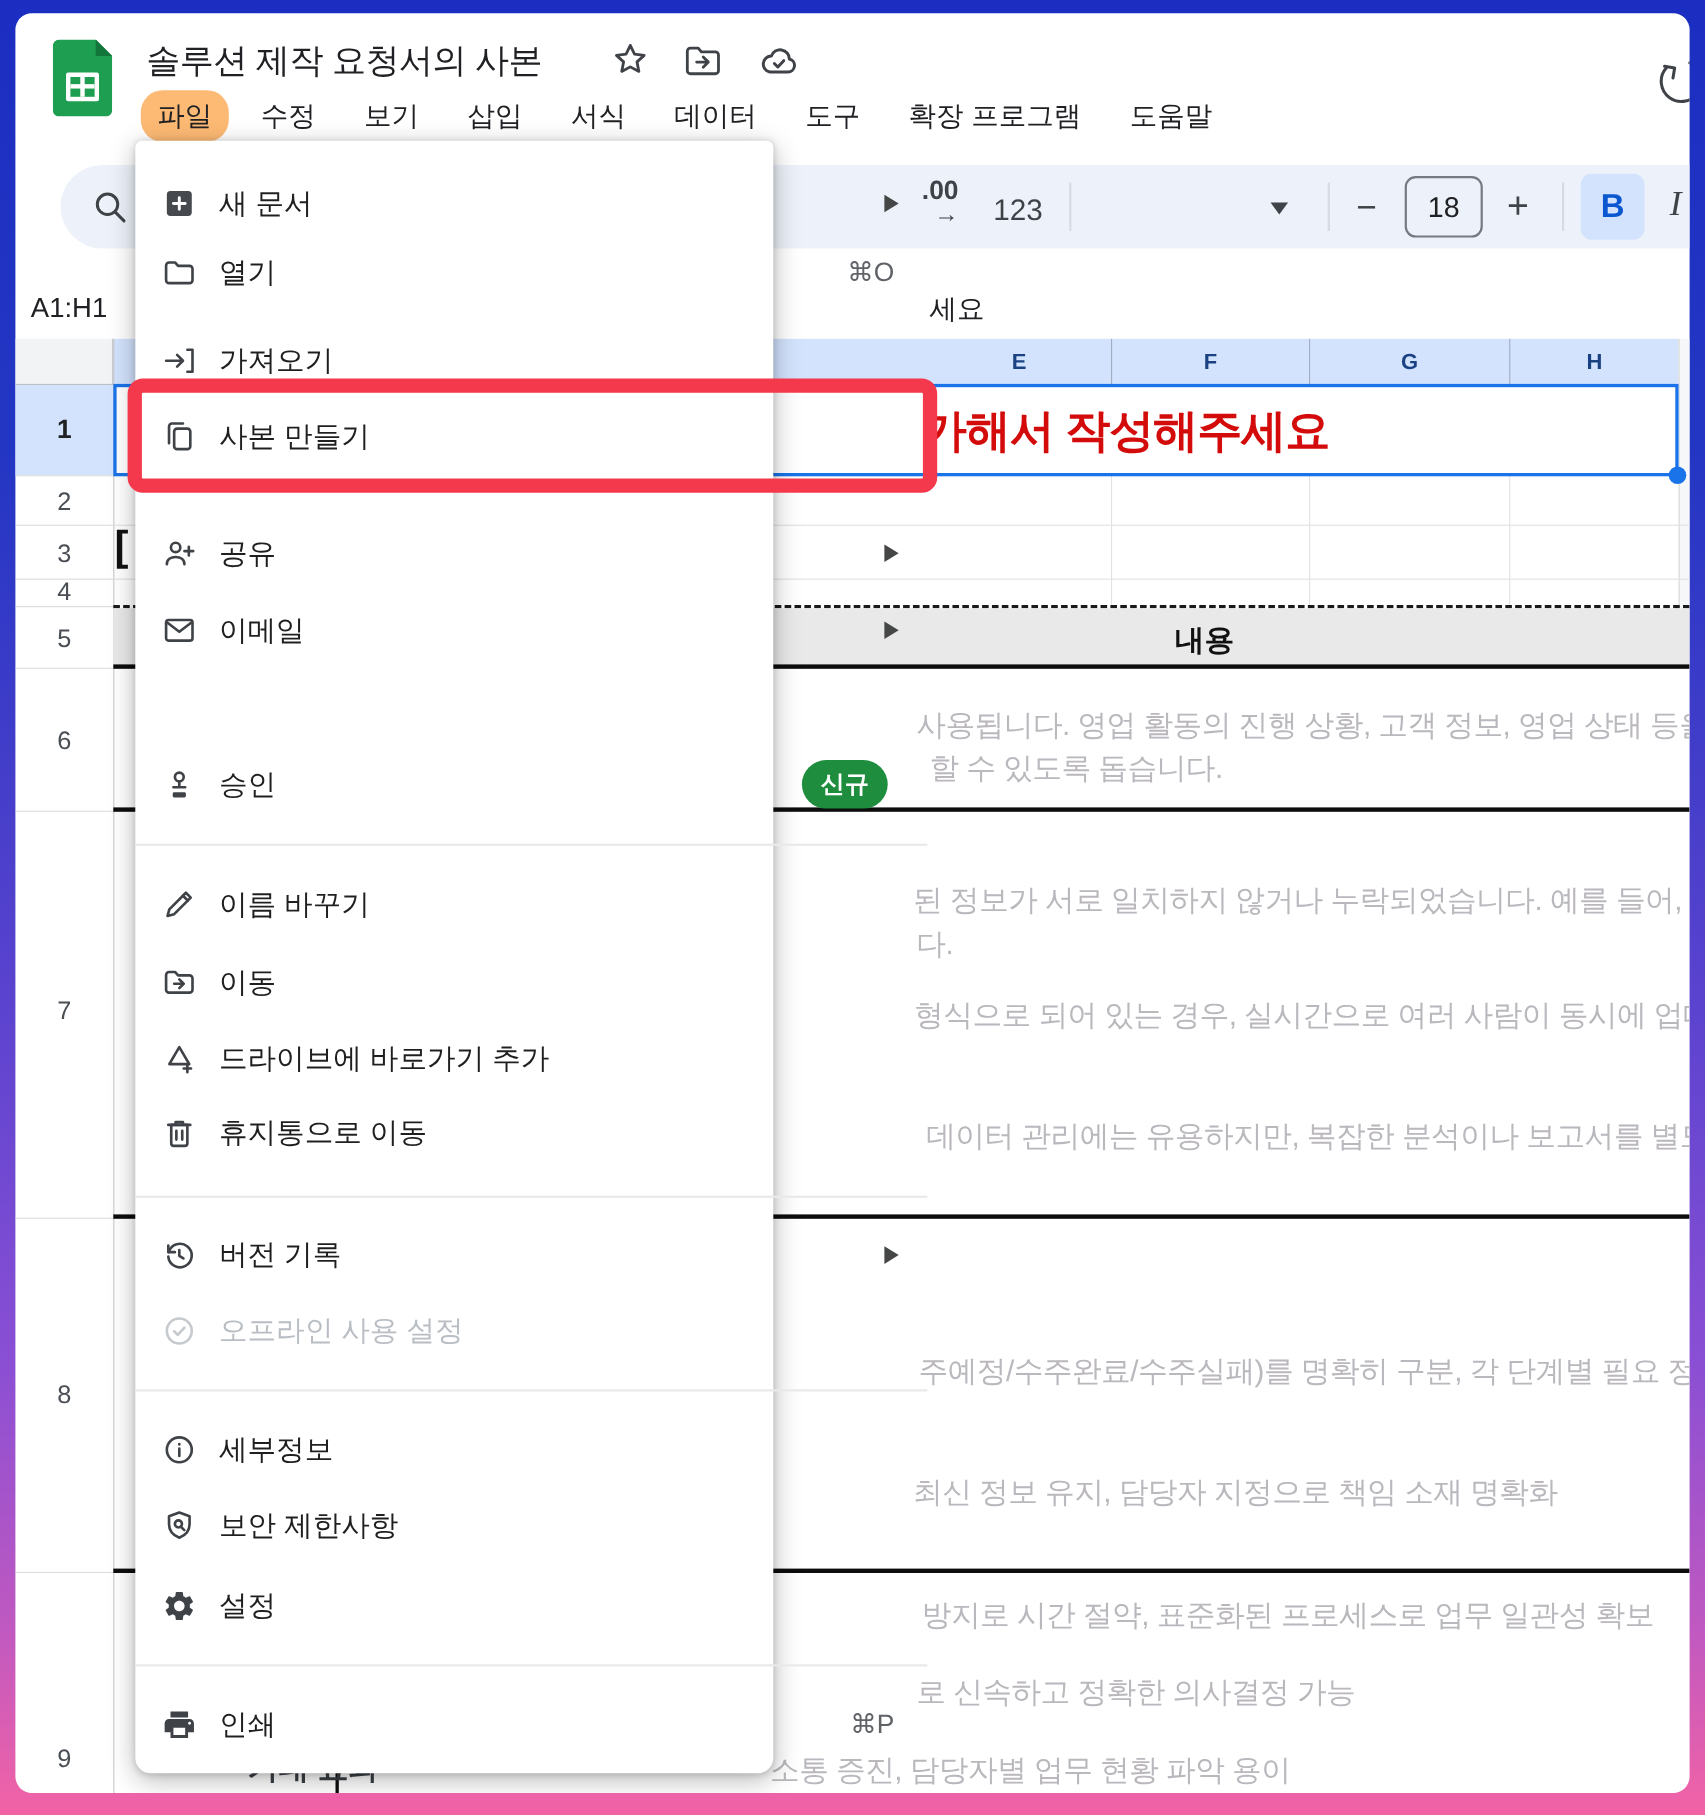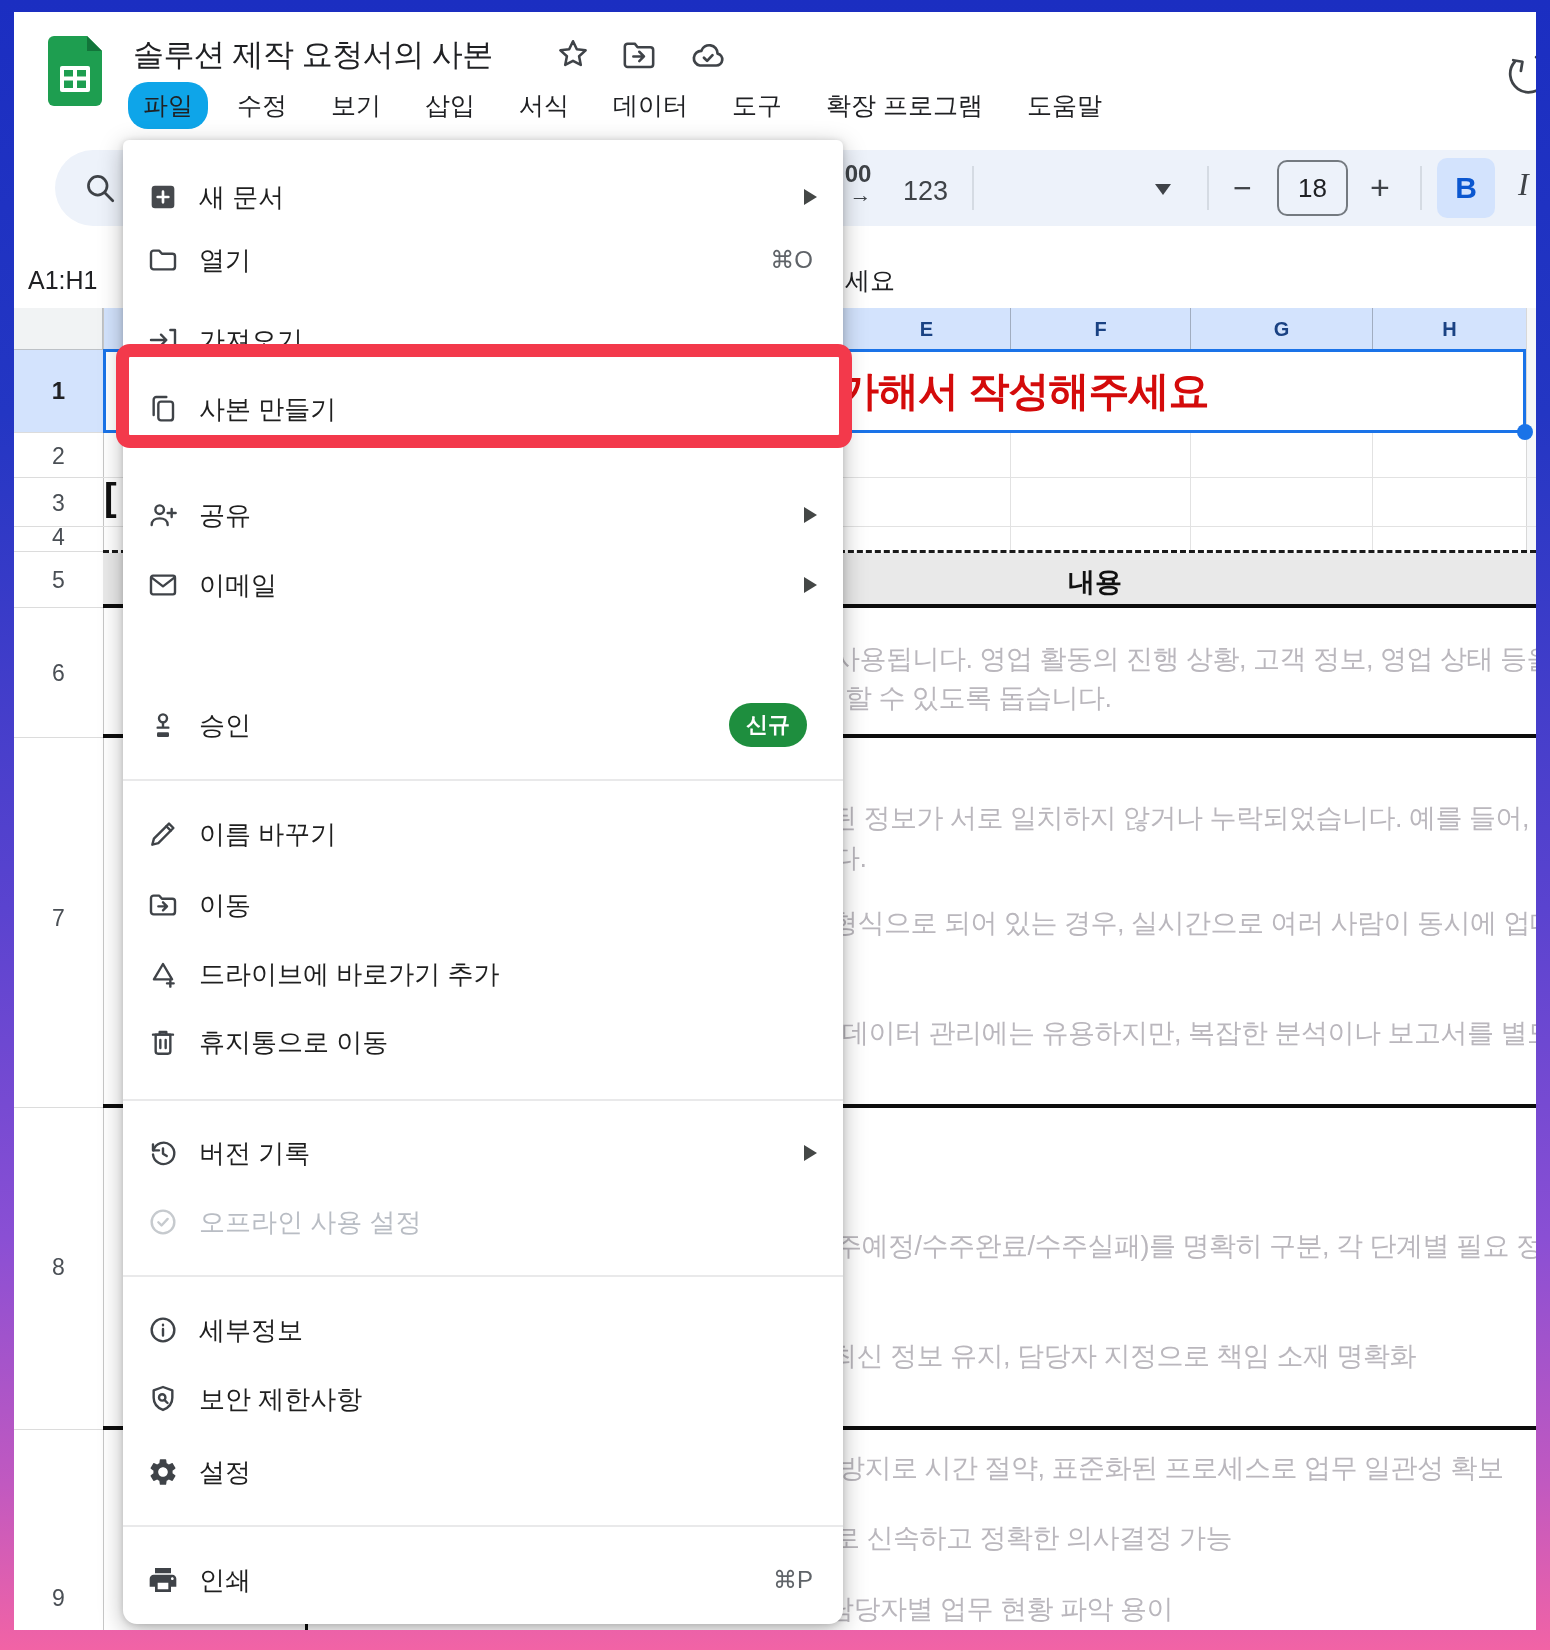--- a/index.html
+++ b/index.html
@@ -1,26 +1,26 @@
 <!DOCTYPE html>
 <html><head>
 <meta charset="utf-8">
 <style>
   * { margin:0; padding:0; box-sizing:border-box; }
   body { font-family:"Liberation Sans","DejaVu Sans",sans-serif; }
   .stage { position:relative; width:1550px; height:1650px;
     background:linear-gradient(180deg,#1b2ec1 0%,#2336c3 25%,#5a43cf 55%,#8a4fd4 75%,#c159c0 90%,#f263a5 100%); overflow:hidden; }
-  .app { position:absolute; left:14px; top:12px; width:1522px; height:1618px; background:#fff; overflow:hidden; }
+  .app { position:absolute; left:14px; top:12px; width:1522px; height:1618px; background:#fff; overflow:hidden;border-radius:15px; }
   .canvas { position:absolute; left:-14px; top:-12px; width:1550px; height:1650px; }
   .abs { position:absolute; }
 
   
   .title { font-size:31px; color:#202124; letter-spacing:-0.5px; }
   .menubar-item { font-size:25px; color:#202124; padding:7px 15px; border-radius:20px; cursor:default; }
-  .menubar-item.active { background:#0ea5e9; }
+  .menubar-item.active { background:#fdba74; }
 
   
   .tb-pill { background:#edf2fa; border-radius:38px 0 0 38px; }
   .tb-sep { width:2px; height:44px; background:#d5dbe3; }
   .tb-txt { color:#3f4348; }
   .fontsize-box { width:71px; height:56px; border:2px solid #747a80; border-radius:10px;
     display:flex; align-items:center; justify-content:center; font-size:26px; color:#202124; }
   .bold-pill { width:58px; height:60px; background:#d3e3fd; border-radius:10px;
     display:flex; align-items:center; justify-content:center; font-size:30px; font-weight:bold; color:#0b57d0; }
 
@@ -29,21 +29,21 @@
   .colcell { position:absolute; top:0; height:42px; display:flex; align-items:center; justify-content:center;
     font-size:20px; font-weight:bold; color:#1a4283; border-left:1px solid rgba(32,33,36,.28); }
   .rowlabel { position:absolute; left:14px; width:89px; text-align:center; font-size:23px; color:#4a4f55; }
   .gridline-h { position:absolute; left:103px; width:1433px; height:1px; background:#e2e2e2; }
   .gridline-v { position:absolute; width:1px; background:#e2e2e2; }
   .blackline { position:absolute; left:103px; width:1433px; height:4px; background:#0d0d0d; }
   .hdrline { position:absolute; left:14px; width:89px; height:1px; background:#dcdcdc; }
   .celltext { position:absolute; font-size:27px; color:#bab7bd; letter-spacing:-0.5px; white-space:nowrap; }
 
   
-  .panel { position:absolute; left:123px; top:140px; width:720px; height:1484px; background:#fff;
+  .panel { position:absolute; left:123px; top:128px; width:580px; height:1484px; background:#fff;
     border-radius:6px 6px 14px 14px; box-shadow:0 6px 24px rgba(0,0,0,.28), 0 1px 6px rgba(0,0,0,.15); z-index:50; }
   .mi { position:absolute; left:0; width:720px; height:60px; cursor:default; }
   .mi .lbl { position:absolute; left:76px; top:50%; transform:translateY(-50%);
     font-size:26px; color:#1f1f1f; white-space:nowrap; }
   .mi.disabled .lbl { color:#b9bdc4; }
   .mi .ic { position:absolute; left:24px; top:50%; transform:translateY(-50%); width:32px; height:32px; }
   .mi .arrow { position:absolute; right:26px; top:50%; transform:translateY(-50%);
     width:0; height:0; border-left:13px solid #444746; border-top:8px solid transparent; border-bottom:8px solid transparent; }
   .mi .sc { position:absolute; right:30px; top:50%; transform:translateY(-50%); font-size:24px; color:#5f6368; }
   .mi .badge { position:absolute; right:36px; top:50%; transform:translateY(-50%); background:#1e8e3e; color:#fff;

